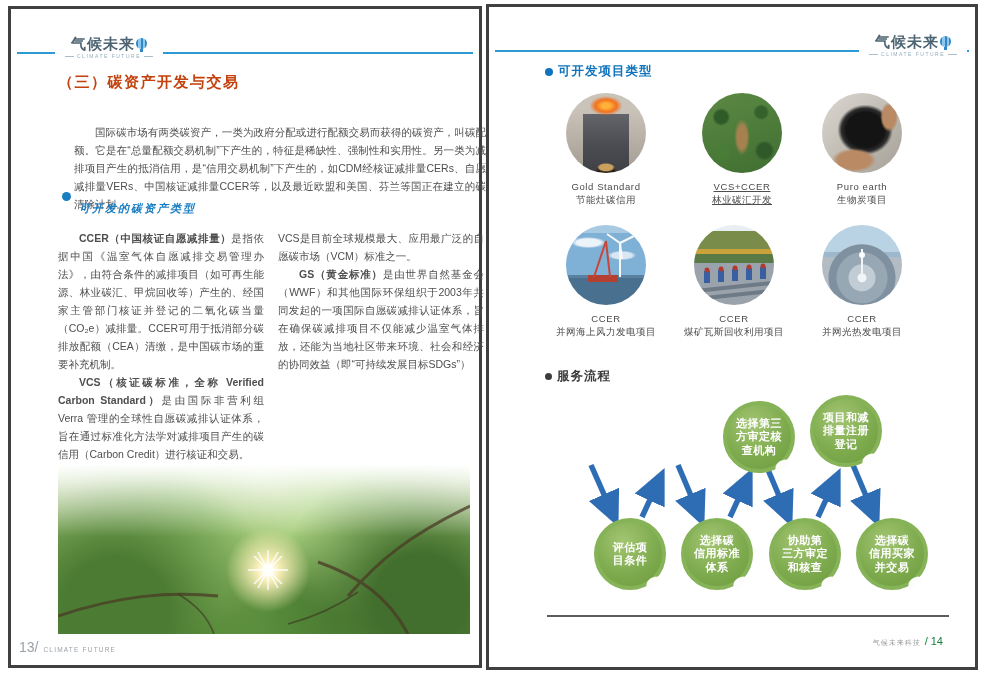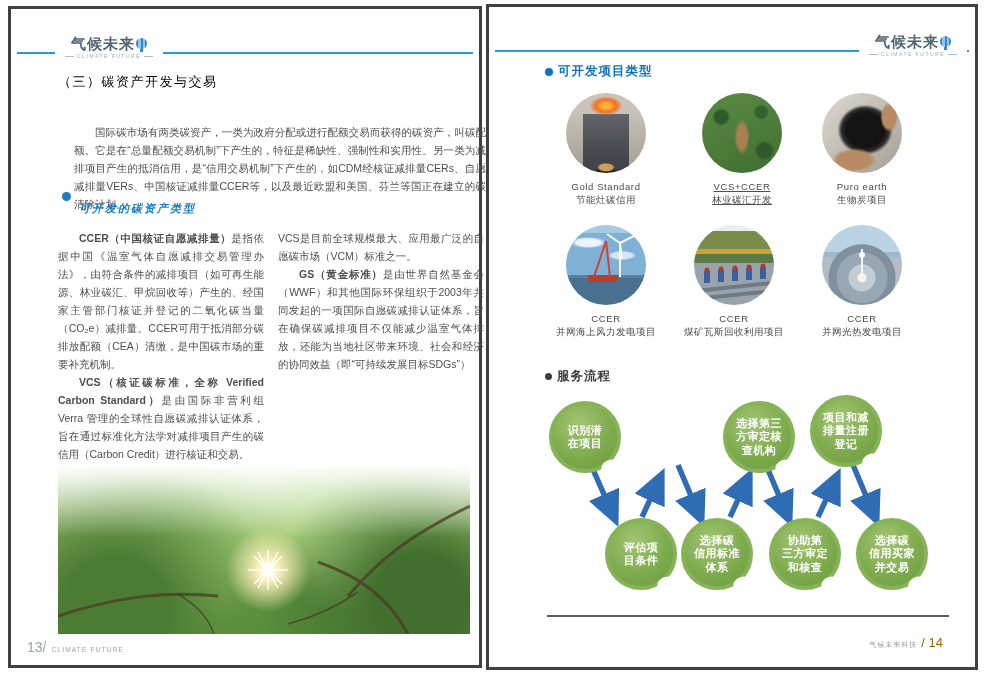--- a/index.html
+++ b/index.html
@@ -17,21 +17,21 @@
   .logo-cn{display:flex;align-items:center;justify-content:center;gap:1px;
            font-size:15px;font-weight:bold;color:#4d6472;letter-spacing:1px;line-height:15px;}
   .balloon{position:relative;display:inline-block;width:11px;height:11px;border-radius:50%;
            background:linear-gradient(90deg,#2f86c8 0 22%,#8ec9ec 22% 42%,#2f86c8 42% 62%,#8ec9ec 62% 82%,#2f86c8 82%);}
   .balloon::after{content:"";position:absolute;left:4px;bottom:-3px;width:3px;height:3px;background:#2f86c8;}
   .logo-en{display:flex;align-items:center;justify-content:center;gap:3px;
            font-size:5px;color:#93aebc;letter-spacing:1.5px;margin-top:2px;white-space:nowrap;}
   .logo-en::before,.logo-en::after{content:"";display:inline-block;width:9px;height:1px;background:#a9bec9;}
 
   
-  .doc-title{position:absolute;left:47px;top:64px;font-size:13px;font-weight:normal;color:#000000;letter-spacing:1.5px;}
+  .doc-title{position:absolute;left:47px;top:64px;font-size:15px;font-weight:bold;color:#c2410c;letter-spacing:1.5px;}
   .intro{position:absolute;left:47px;top:98px;width:412px;font-size:10.5px;line-height:18px;
          text-align:justify;text-indent:2em;margin:16px;}
   .section-head-left{position:absolute;left:47px;top:186px;}
   .blue-dot{position:absolute;left:4px;top:-3px;width:9px;height:9px;border-radius:50%;background:#1b7ec2;}
   .section-head-left .txt{display:inline-block;margin-left:21px;margin-top:6px;
         font-size:11px;font-weight:bold;color:#1b7ec2;letter-spacing:2px;font-style:italic;}
   .col{position:absolute;top:212px;width:206px;font-size:10.5px;line-height:18px;text-align:justify;margin-top:8px;}
   .col1{left:47px;} .col2{left:267px;}
   .col p{margin:0;text-indent:2em;}
   .col p.noindent{text-indent:0;}
@@ -44,26 +44,26 @@
       radial-gradient(circle at 51% 62%,#fffdf0 0 5px,rgba(255,242,190,.95) 11px,rgba(255,242,190,0) 42px),
       radial-gradient(circle at 14% 86%,#4c7c33 0 14%,rgba(76,124,51,0) 42%),
       radial-gradient(circle at 88% 80%,#426f2d 0 12%,rgba(66,111,45,0) 38%),
       radial-gradient(circle at 72% 28%,#aed584 0 10%,rgba(174,213,132,0) 32%),
       radial-gradient(circle at 28% 38%,#9cc873 0 10%,rgba(156,200,115,0) 34%),
       radial-gradient(circle at 60% 90%,#568a3a 0 10%,rgba(86,138,58,0) 30%),
       linear-gradient(180deg,#d8e8bd 0%,#9ec470 45%,#7cab53 75%,#699e45 100%);}
   .forest-photo svg{position:absolute;left:0;top:0;}
 
   
-  .footer-left{position:absolute;left:16px;top:630px;display:flex;align-items:baseline;gap:5px;color:#9aa1a7;}
+  .footer-left{position:absolute;left:8px;top:630px;display:flex;align-items:baseline;gap:5px;color:#9aa1a7;}
   .footer-left .pgnum{font-size:14px;}
   .footer-left .pglabel{font-size:6.5px;letter-spacing:1.2px;}
   .footer-right{position:absolute;right:32px;top:628px;display:flex;align-items:baseline;gap:4px;}
   .footer-right .pglabel{font-size:7px;color:#9a9a9a;letter-spacing:1px;}
-  .footer-right .pgnum{font-size:13px;color:#a16207;}
+  .footer-right .pgnum{font-size:11px;color:#15803d;}
 
   
   .sec-head{position:absolute;font-size:12.5px;font-weight:bold;letter-spacing:1px;display:flex;align-items:center;gap:5px;}
   #sec1-head{left:56px;top:56px;color:#0f74bd;}
   #sec2-head{left:56px;top:361px;color:#3c3c3c;}
   .bullet{display:inline-block;width:8px;height:8px;border-radius:50%;}
   #sec1-head .bullet{background:#0f74bd;}
   #sec2-head .bullet{background:#3c3c3c;width:7px;height:7px;}
 
   
@@ -277,36 +277,32 @@
         <line x1="102" y1="458" x2="125" y2="510"></line>
         <line x1="153" y1="510" x2="171" y2="471"></line>
         <line x1="189" y1="458" x2="211" y2="510"></line>
         <line x1="241" y1="510" x2="259" y2="471"></line>
         <line x1="277" y1="458" x2="299" y2="510"></line>
         <line x1="329" y1="510" x2="347" y2="471"></line>
         <line x1="364" y1="458" x2="386" y2="510"></line>
       </g>
     </svg>
 
-    <div class="flow-circle" style="left:60px;top:394px;">
-        <span class="flow-label">识别潜
-在项目</span>
-      </div>
     <div class="flow-circle" style="left:234px;top:394px;">
         <span class="flow-label">选择第三
 方审定核
 查机构</span>
       </div>
     <div class="flow-circle" style="left:321px;top:388px;">
         <span class="flow-label">项目和减
 排量注册
 登记</span>
       </div>
 
-    <div class="flow-circle" style="left:116px;top:511px;">
+    <div class="flow-circle" style="left:105px;top:511px;">
         <span class="flow-label">评估项
 目条件</span>
       </div>
     <div class="flow-circle" style="left:192px;top:511px;">
         <span class="flow-label">选择碳
 信用标准
 体系</span>
       </div>
     <div class="flow-circle" style="left:280px;top:511px;">
         <span class="flow-label">协助第

